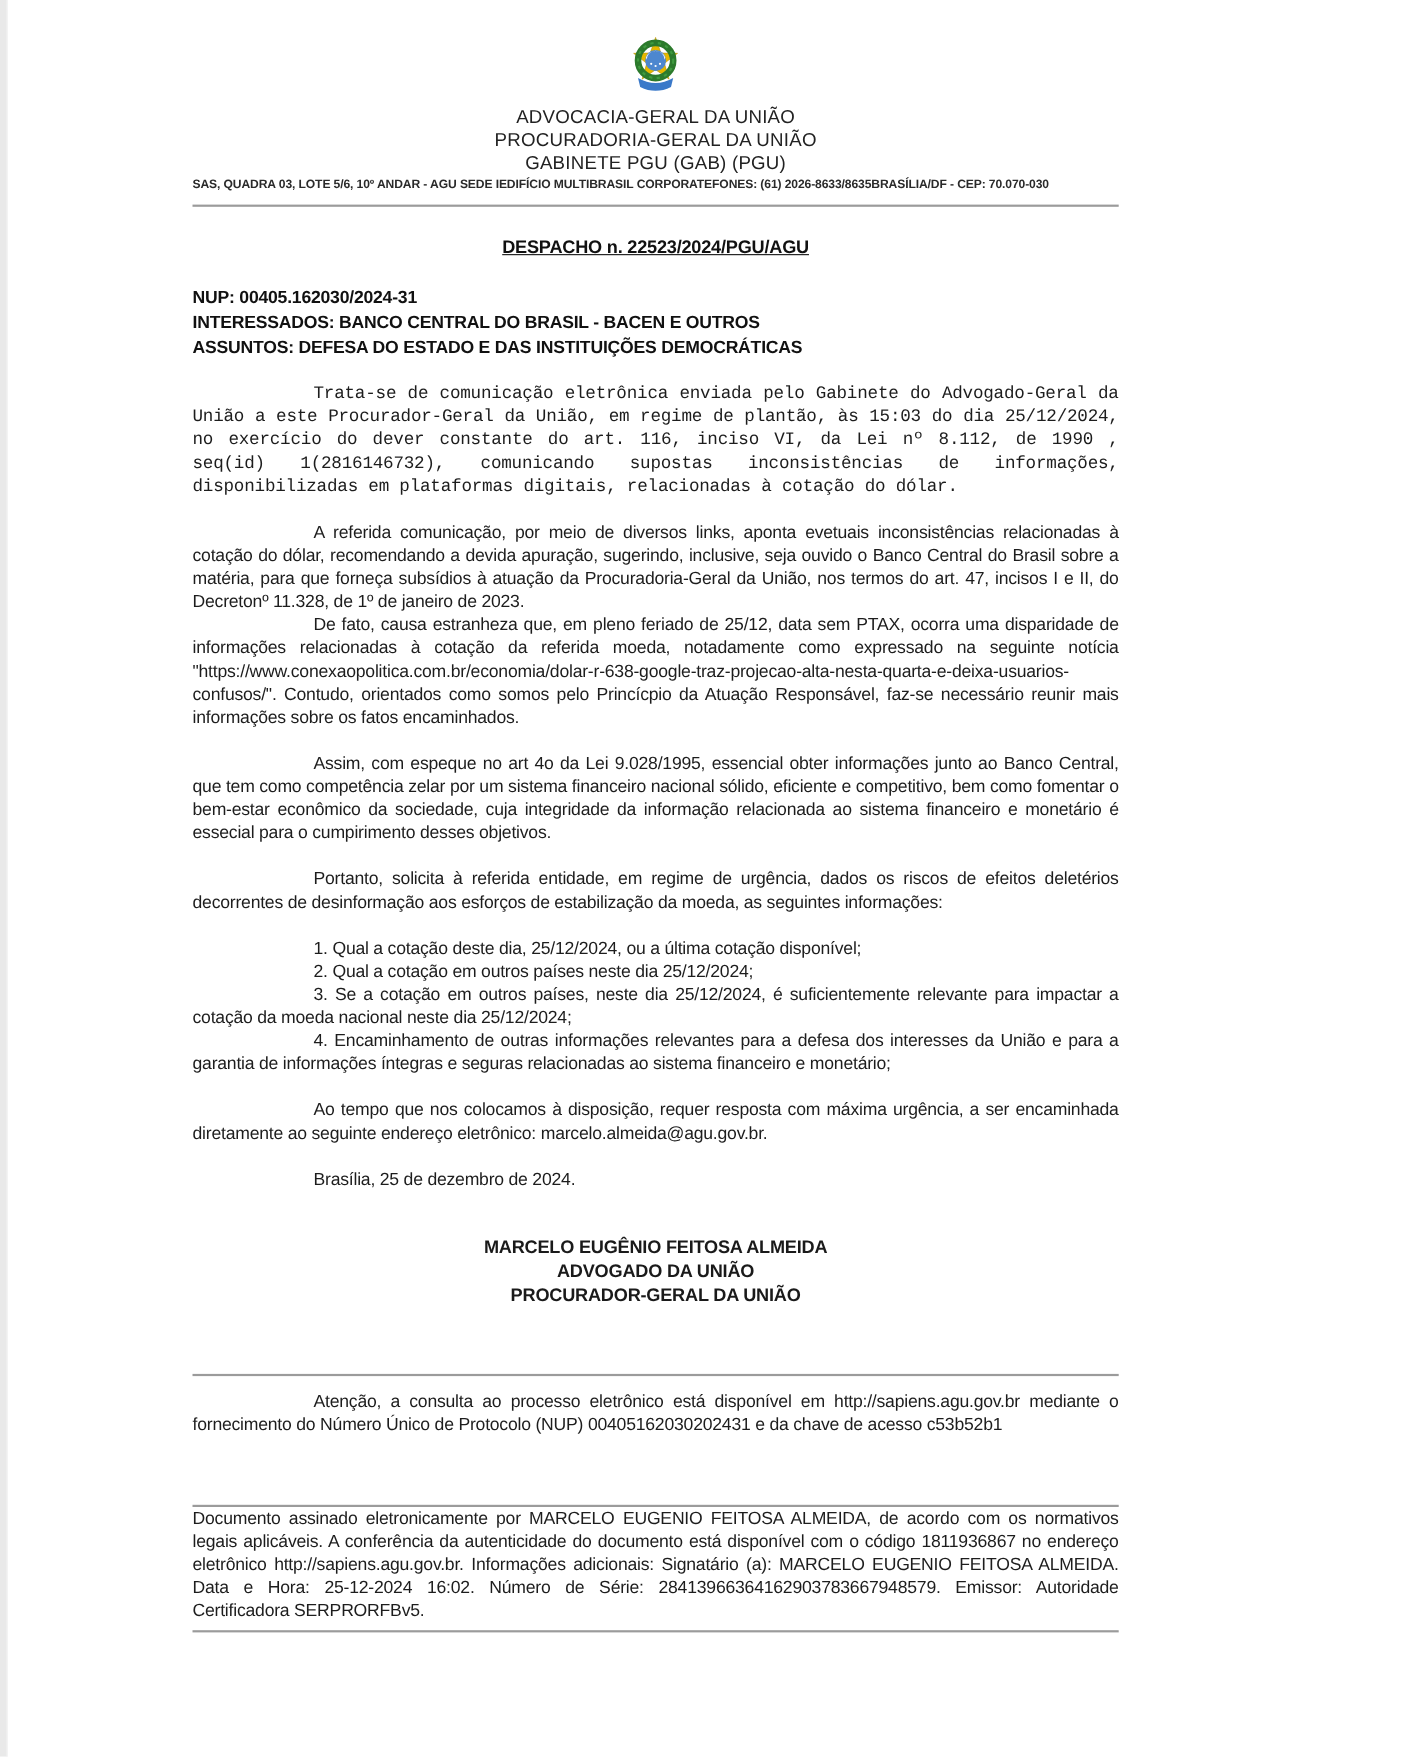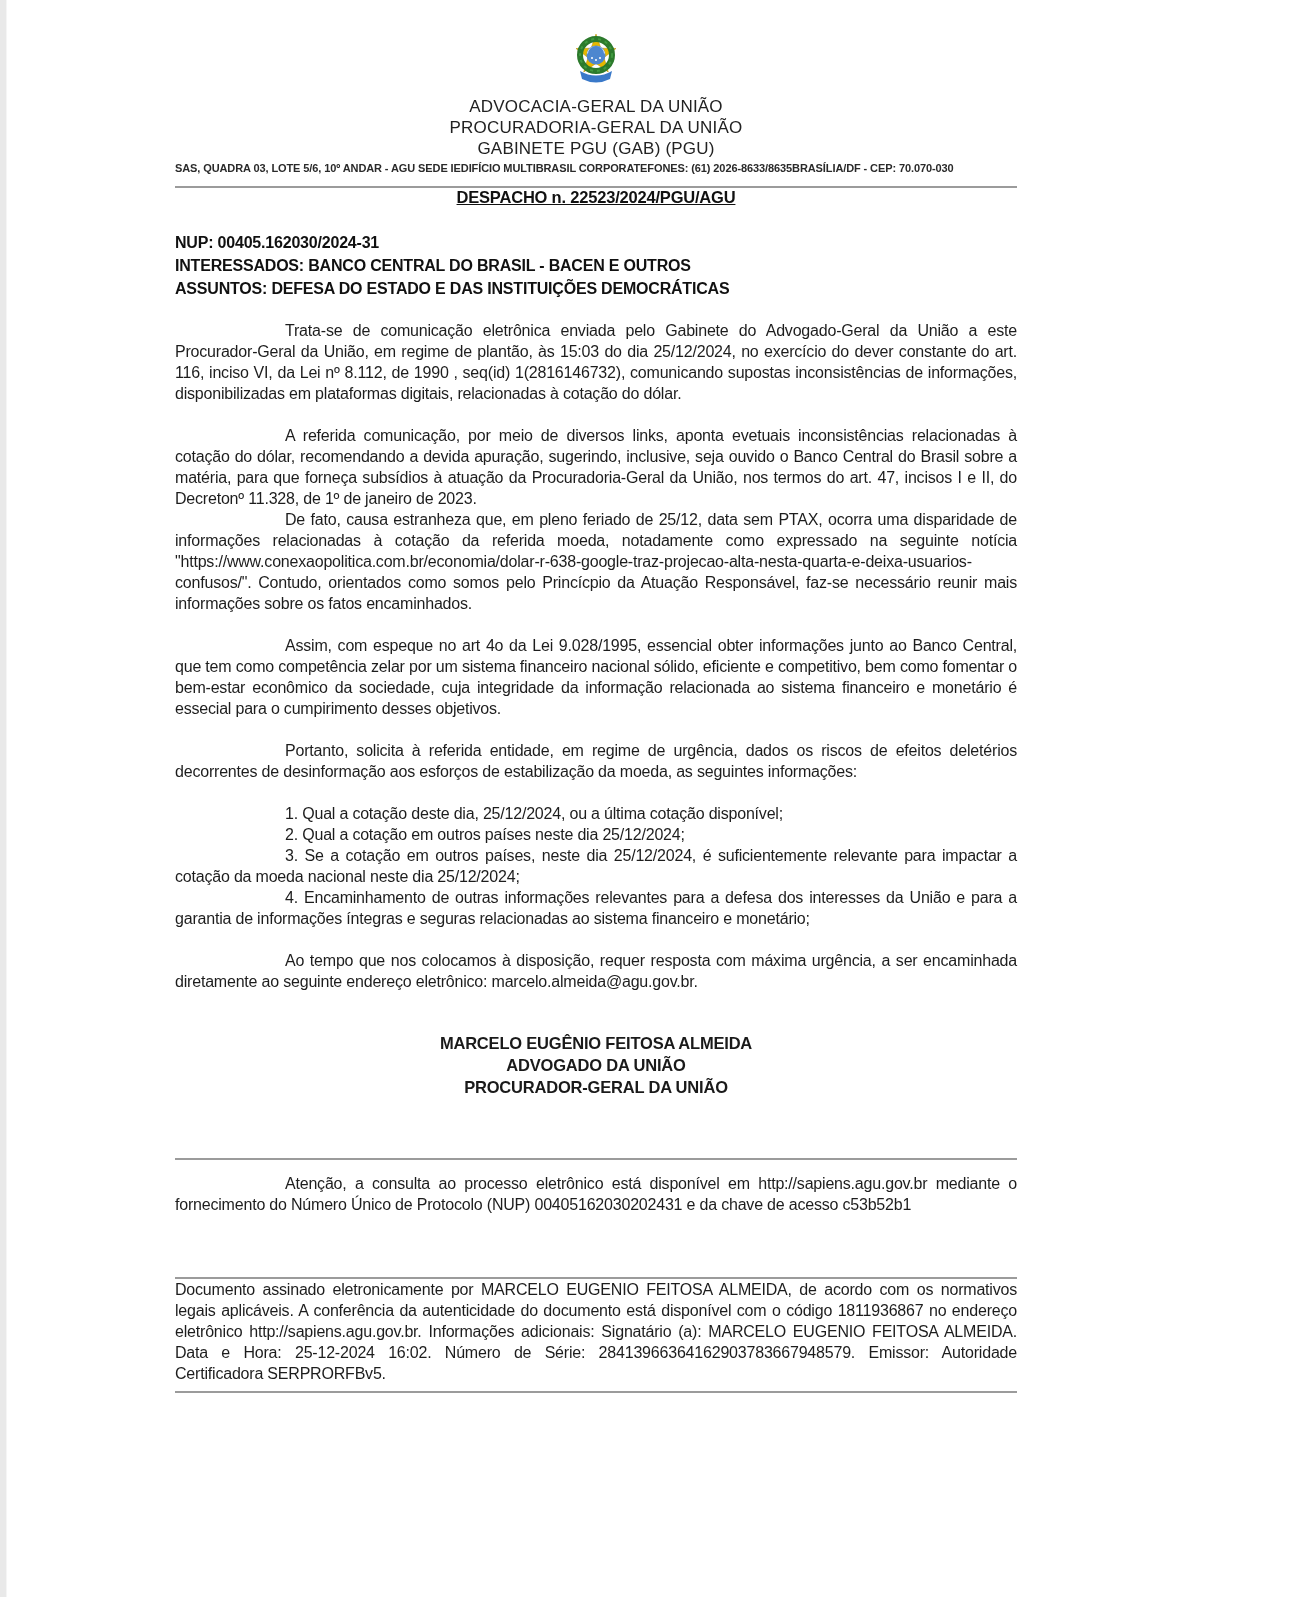--- a/index.html
+++ b/index.html
@@ -42,20 +42,21 @@
     color: #2a2a2a;
   }
   .rule {
     border: none;
     border-top: 2px solid #9b9b9b;
     height: 0;
   }
   .rule-header { margin-top: 12px; }
   
   .doc-title {
+    margin-top: 28px;
     text-align: center;
     font-size: 16.5px;
     font-weight: bold;
     text-decoration: underline;
     letter-spacing: -0.2px;
     color: #111;
   }
   .meta-block { margin-top: 24px; }
   .meta-line {
     font-size: 16px;
@@ -68,21 +69,21 @@
   .para {
     font-size: 16px;
     line-height: 21px;
     letter-spacing: -0.2px;
     text-align: justify;
     text-indent: 110px;
     word-break: break-word;
   }
   .mt { margin-top: 21px; }
   .mt0 { margin-top: 0; }
-  .p-first { margin-top: 20px; }
+  .p-first { margin-top: 20px; font-family: Liberation Mono, monospace; }
   .list-block { margin-top: 21px; }
   .list-item {
     font-size: 16px;
     line-height: 21px;
     letter-spacing: -0.2px;
     text-align: justify;
     text-indent: 110px;
   }
   .date-line {
     margin-top: 21px;
@@ -167,20 +168,21 @@
   <p class="para mt">Portanto, solicita à referida entidade, em regime de urgência, dados os riscos de efeitos deletérios decorrentes de desinformação aos esforços de estabilização da moeda, as seguintes informações:</p>
 
   <div class="list-block">
     <p class="list-item">1. Qual a cotação deste dia, 25/12/2024, ou a última cotação disponível;</p>
     <p class="list-item">2. Qual a cotação em outros países neste dia 25/12/2024;</p>
     <p class="list-item">3. Se a cotação em outros países, neste dia 25/12/2024, é suficientemente relevante para impactar a cotação da moeda nacional neste dia 25/12/2024;</p>
     <p class="list-item">4. Encaminhamento de outras informações relevantes para a defesa dos interesses da União e para a garantia de informações íntegras e seguras relacionadas ao sistema financeiro e monetário;</p>
   </div>
 
   <p class="para mt">Ao tempo que nos colocamos à disposição, requer resposta com máxima urgência, a ser encaminhada diretamente ao seguinte endereço eletrônico: marcelo.almeida@agu.gov.br.</p>
+  <p class="date-line">Brasília, 25 de dezembro de 2024.</p>
 
   <div class="signature-block">
     <div class="sig-line">MARCELO EUGÊNIO FEITOSA ALMEIDA</div>
     <div class="sig-line">ADVOGADO DA UNIÃO</div>
     <div class="sig-line">PROCURADOR-GERAL DA UNIÃO</div>
   </div>
 
   <hr class="rule rule-notice-top">
   <p class="notice-para">Atenção, a consulta ao processo eletrônico está disponível em http://sapiens.agu.gov.br mediante o fornecimento do Número Único de Protocolo (NUP) 00405162030202431 e da chave de acesso c53b52b1</p>
 

